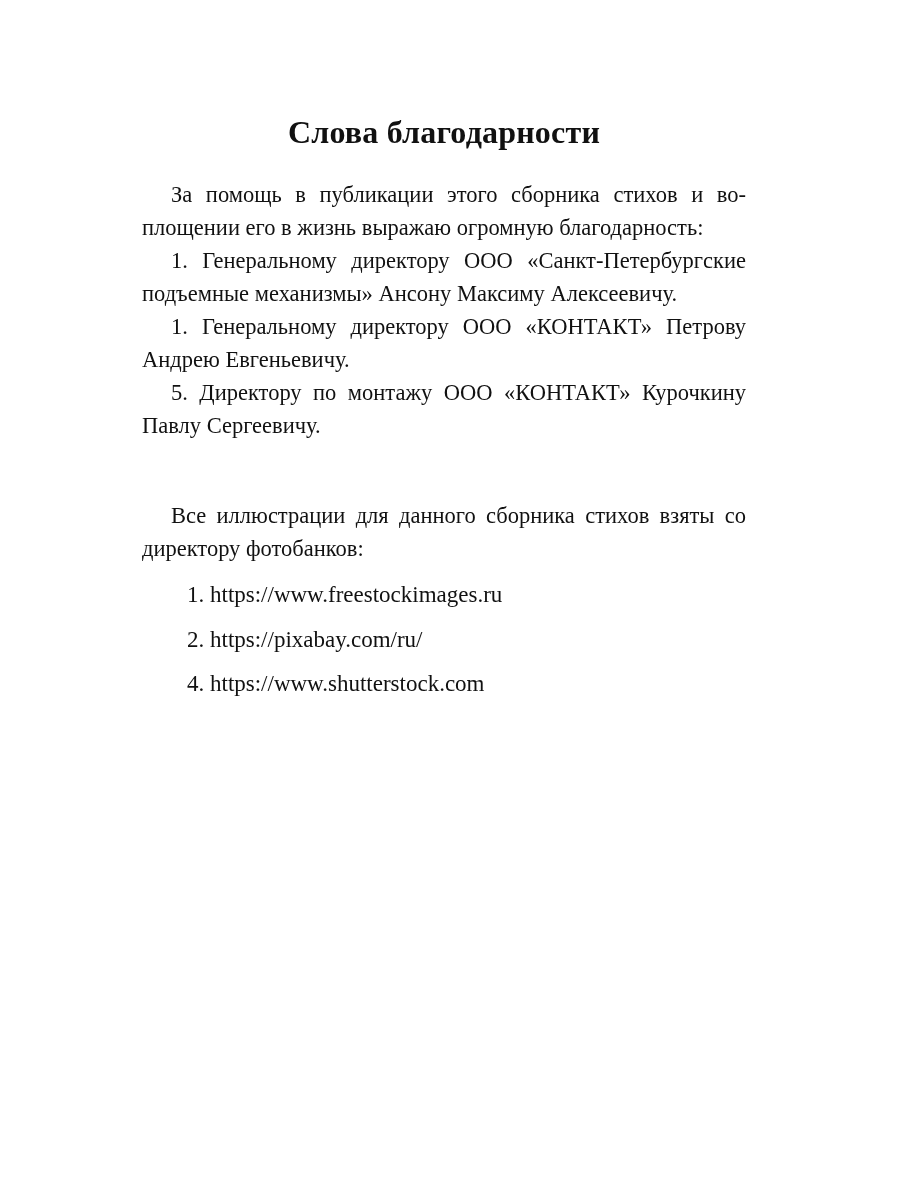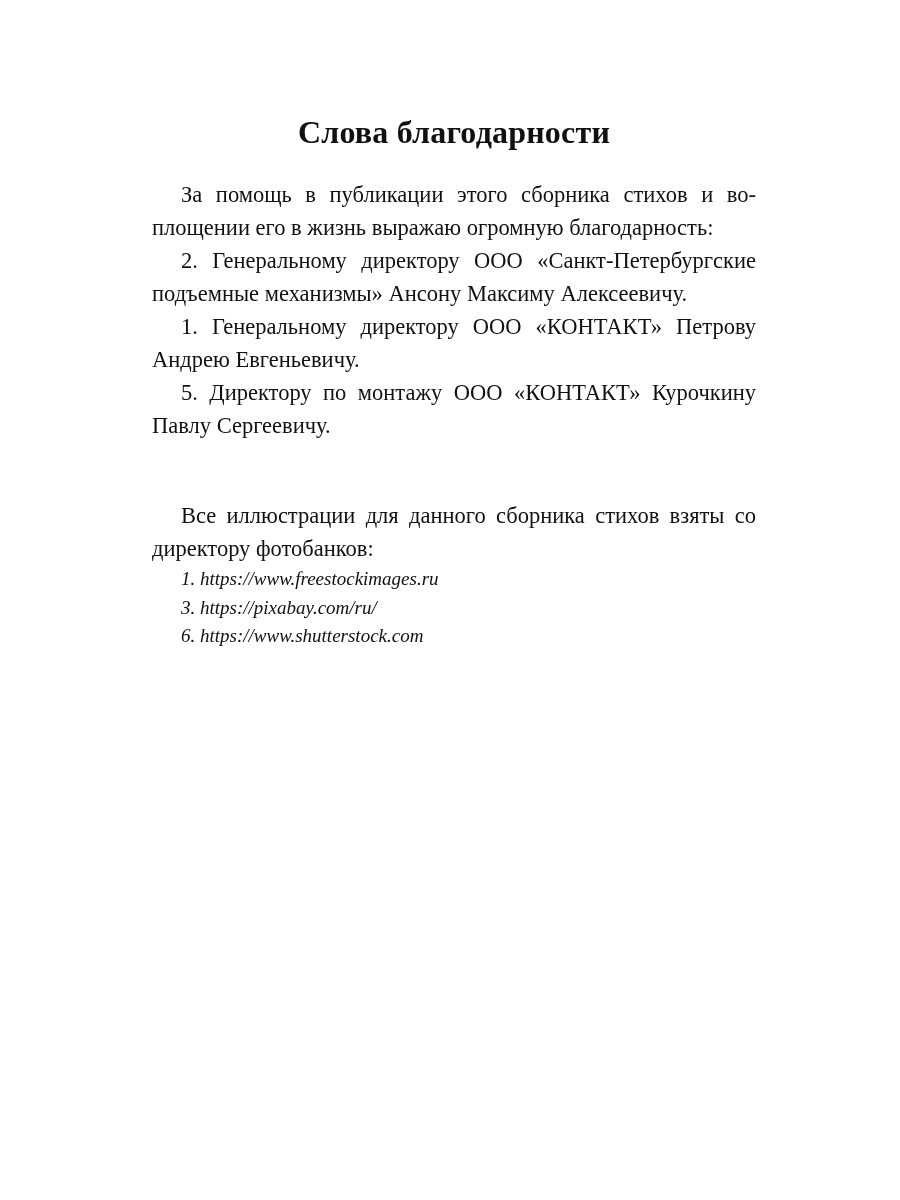--- a/index.html
+++ b/index.html
@@ -10,21 +10,21 @@
     body {
       width: 900px;
       height: 1200px;
       position: relative;
       overflow: hidden;
       font-family: "Liberation Serif", "DejaVu Serif", serif;
       color: #111111;
     }
     .page {
       position: absolute;
-      left: 152px;
+      left: 142px;
       top: 108px;
       width: 604px;
     }
     .title {
       font-family: "Liberation Serif", "DejaVu Serif", serif;
       font-weight: bold;
       font-size: 32px;
       line-height: 48px;
       text-align: center;
       margin: 0 0 22px 0;
@@ -36,41 +36,40 @@
       text-align: justify;
       text-align-last: left;
       margin: 0;
       text-indent: 29px;
       hyphens: manual;
     }
     .gap {
       height: 57px;
     }
     .list-item {
-      font-size: 19px;
+      font-size: 23px;
       line-height: 28.5px;
-      margin: 0;
+      margin: 16px;
       padding-left: 29px;
-      font-style: italic;
     }
   </style>
 </head>
 <body>
 
 <div class="page">
   <h1 class="title">Слова благодарности</h1>
 
   <section>
     <p class="para">За помощь в публикации этого сборника стихов и во­площении его в жизнь выражаю огромную благодарность:</p>
-    <p class="para">2. Генеральному директору ООО «Санкт-Петербургские подъемные механизмы» Ансону Максиму Алексеевичу.</p>
+    <p class="para">1. Генеральному директору ООО «Санкт-Петербургские подъемные механизмы» Ансону Максиму Алексеевичу.</p>
     <p class="para">1. Генеральному директору ООО «КОНТАКТ» Петрову Андрею Евгеньевичу.</p>
     <p class="para">5. Директору по монтажу ООО «КОНТАКТ» Курочкину Павлу Сергеевичу.</p>
   </section>
 
   <div class="gap"></div>
 
   <section>
     <p class="para">Все иллюстрации для данного сборника стихов взяты со директору фотобанков:</p>
     <p class="list-item">1. https://www.freestockimages.ru</p>
-    <p class="list-item">3. https://pixabay.com/ru/</p>
-    <p class="list-item">6. https://www.shutterstock.com</p>
+    <p class="list-item">2. https://pixabay.com/ru/</p>
+    <p class="list-item">4. https://www.shutterstock.com</p>
   </section>
 </div>
 
 </body></html>

